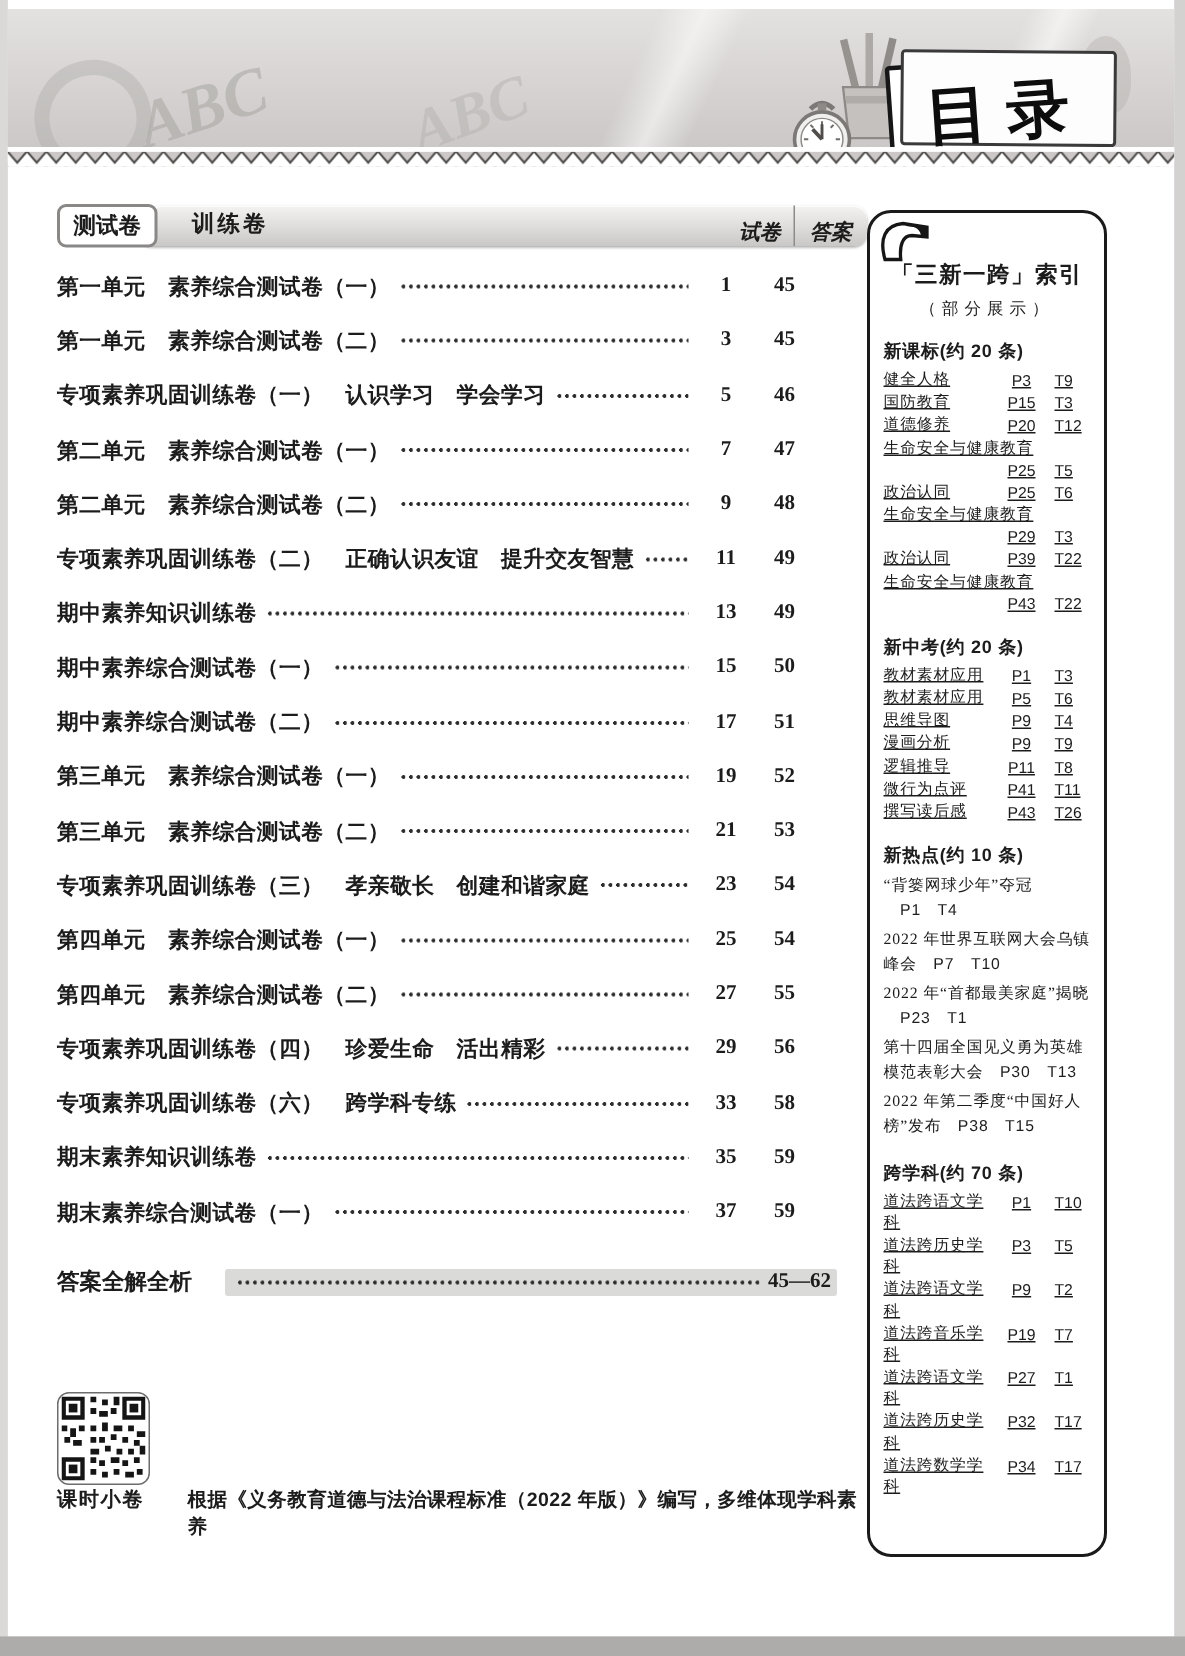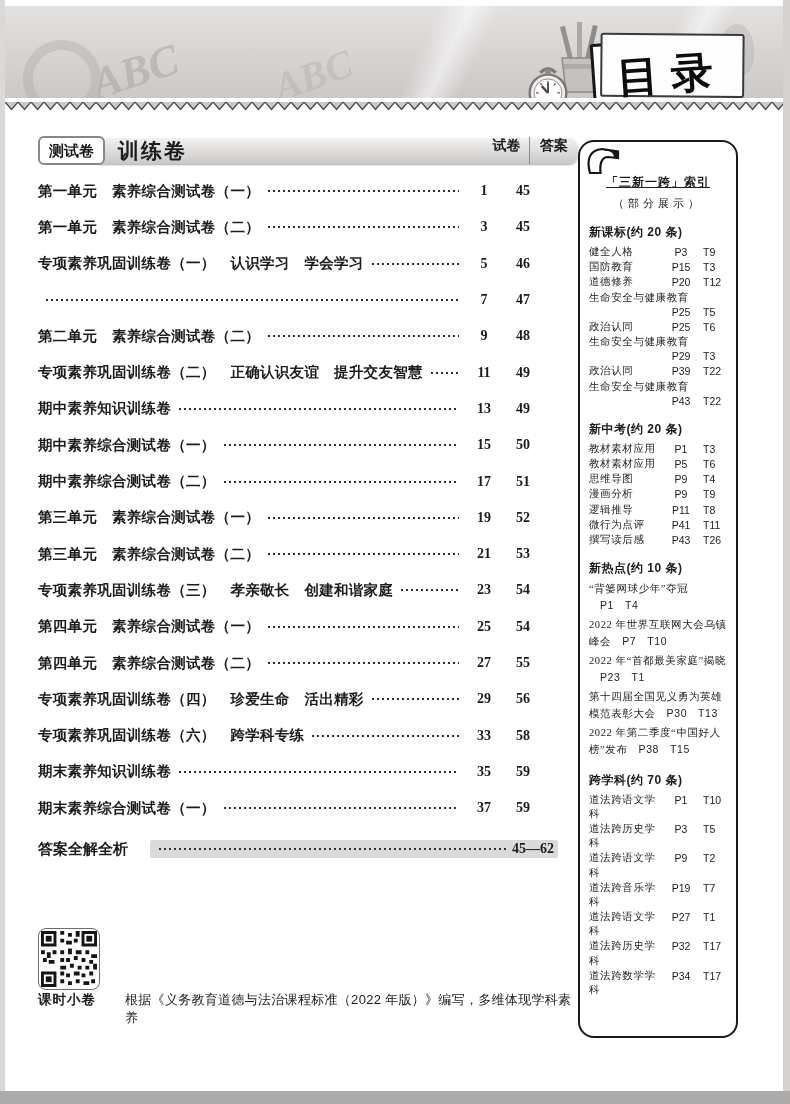--- a/index.html
+++ b/index.html
@@ -31,62 +31,62 @@
   .zigzag{position:absolute;left:0;top:98px;height:10px;width:100%;background:#fff;}
 
   
   .main{position:absolute;left:33px;top:134px;width:540px;}
   .tabbar{position:relative;height:34px;}
   .tabbar .bar{position:absolute;left:56px;right:0;top:3px;height:27px;
     background:linear-gradient(180deg,#f4f3f2 0%,#dedcdb 55%,#cac8c7 100%);
     border-radius:14px 9px 9px 7px;box-shadow:0 1px 2px rgba(0,0,0,.35), inset 0 1px 0 rgba(255,255,255,.8);}
   .tab-active{position:absolute;left:0;top:2px;z-index:2;background:#fff;border:2px solid #8a8887;
     border-radius:6px;height:25px;line-height:25px;padding:0 9px;font-weight:700;font-size:15px;}
-  .tab-inactive{position:absolute;left:80px;top:3px;line-height:27px;font-weight:700;font-size:21px;
-    letter-spacing:2px;z-index:2;}
-  .bar-cols{position:absolute;right:0;top:3px;height:27px;display:flex;align-items:flex-start;z-index:2;
-    font-family:"Liberation Serif",serif;font-weight:700;font-size:14px;}
+  .tab-inactive{position:absolute;left:90px;top:3px;line-height:27px;font-weight:700;font-size:15px;
+    letter-spacing:2px;z-index:2;font-family:Liberation Mono, monospace;}
+  .bar-cols{position:absolute;right:0;top:3px;height:27px;display:flex;align-items:flex-end;z-index:2;
+    font-family:"Liberation Serif",serif;font-style:italic;font-weight:700;font-size:14px;}
   .bar-cols .c1{width:44px;text-align:center;}
   .bar-cols .vdiv{width:1.5px;height:27px;background:#8d8b8a;}
   .bar-cols .c2{width:48px;text-align:center;}
 
   .toc{margin-top:5px;}
   .toc-row{display:flex;align-items:center;height:36.3px;padding-right:36px;font-weight:700;font-size:14.5px;}
   .toc-title{white-space:nowrap;letter-spacing:.3px;}
   .dots{flex:1;height:4px;margin:0 5px 0 7px;align-self:center;
     background:radial-gradient(circle at 2px 2px,#2e2e2e 1.15px,transparent 1.45px);
     background-size:5px 4px;background-repeat:repeat-x;}
   .pg{width:40px;text-align:center;font-family:"Liberation Serif",serif;font-size:14px;font-weight:700;}
   .ans{width:38px;text-align:center;font-family:"Liberation Serif",serif;font-size:14px;font-weight:700;}
-  .final-row{display:flex;align-items:center;height:30px;margin-top:8px;padding-right:20px;}
+  .final-row{display:flex;align-items:flex-end;height:30px;margin-top:8px;padding-right:20px;}
   .final-title{font-weight:800;font-size:15px;white-space:nowrap;}
   .final-band{flex:1;display:flex;align-items:center;background:#dadad9;border-radius:2px;height:18px;
     margin-left:22px;padding:0 4px;}
   .final-band .dots{margin:0 4px;}
   .final-pages{font-family:"Liberation Serif",serif;font-size:14px;font-weight:700;white-space:nowrap;}
 
   
   .qr-frame{position:absolute;left:33px;top:928px;width:56px;height:56px;border:1.5px solid #6f6d6c;
     border-radius:8px;background:#fff;padding:2px;}
   .qr-frame svg{width:100%;height:100%;}
   .qr-label-left{position:absolute;left:26px;top:991px;width:72px;text-align:center;
     font-weight:700;font-size:13.5px;letter-spacing:1px;}
-  .footer-note{position:absolute;left:120px;top:991px;width:450px;font-size:13px;font-weight:400;
+  .footer-note{position:absolute;left:120px;top:991px;width:450px;font-size:13px;font-weight:700;
     letter-spacing:.3px;}
 
   
   .panel{position:absolute;left:573px;top:140px;width:160px;height:898px;background:#fff;
     border:2.5px solid #1a1a1a;border-radius:16px;box-sizing:border-box;padding:6px 9px;overflow:hidden;}
   .curl{position:absolute;left:4px;top:3px;width:40px;height:30px;}
-  .panel-title{margin-top:26px;text-align:center;font-weight:800;font-size:12px;letter-spacing:1px;text-decoration:underline;}
+  .panel-title{margin-top:26px;text-align:center;font-weight:800;font-size:15px;letter-spacing:1px;}
   .panel-sub{margin:5px 0 12px;text-align:center;font-family:"Liberation Serif",serif;font-size:11px;
     letter-spacing:4px;}
   .sec-head{font-weight:800;font-size:12px;margin:13px 0 4px;letter-spacing:.5px;}
   .idx-row{display:grid;grid-template-columns:1fr 36px 28px;margin:1px 0;
-    font-family:"Liberation Serif",serif;font-size:10.5px;line-height:1.35;}
+    font-family:"Liberation Serif",serif;font-size:10.5px;line-height:1.35;text-decoration:underline;}
   .idx-row .lbl{letter-spacing:.6px;}
   .idx-row .p,.idx-row .t{font-family:"Liberation Sans",sans-serif;font-size:10.5px;text-align:center;}
   .idx-row .t{text-align:left;padding-left:4px;}
   .idx-row.two-line .lbl{grid-column:1 / -1;}
   .idx-row.two-line .p{grid-column:2;}
   .idx-row.two-line .t{grid-column:3;}
   .hot-row{font-family:"Liberation Serif",serif;font-size:10.5px;line-height:1.55;margin:2.5px 0;
     letter-spacing:.6px;}
   .hot-row .p,.hot-row .t{font-family:"Liberation Sans",sans-serif;margin-left:11px;}
 
@@ -181,20 +181,21 @@
         </div>
 
         <div class="toc-row">
           <span class="toc-title">专项素养巩固训练卷（一）　认识学习　学会学习</span>
           <span class="dots"></span>
           <span class="pg">5</span>
           <span class="ans">46</span>
         </div>
 
         <div class="toc-row">
+          <span class="toc-title">第二单元　素养综合测试卷（一）</span>
           <span class="dots"></span>
           <span class="pg">7</span>
           <span class="ans">47</span>
         </div>
 
         <div class="toc-row">
           <span class="toc-title">第二单元　素养综合测试卷（二）</span>
           <span class="dots"></span>
           <span class="pg">9</span>
           <span class="ans">48</span>

